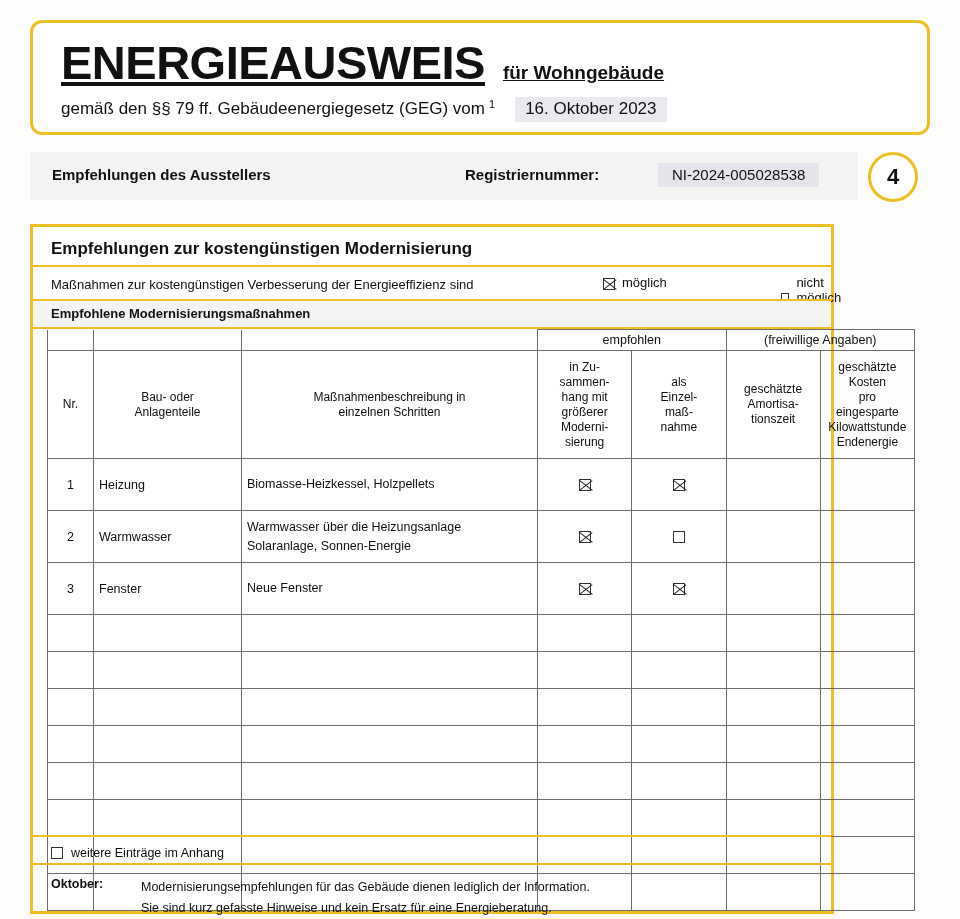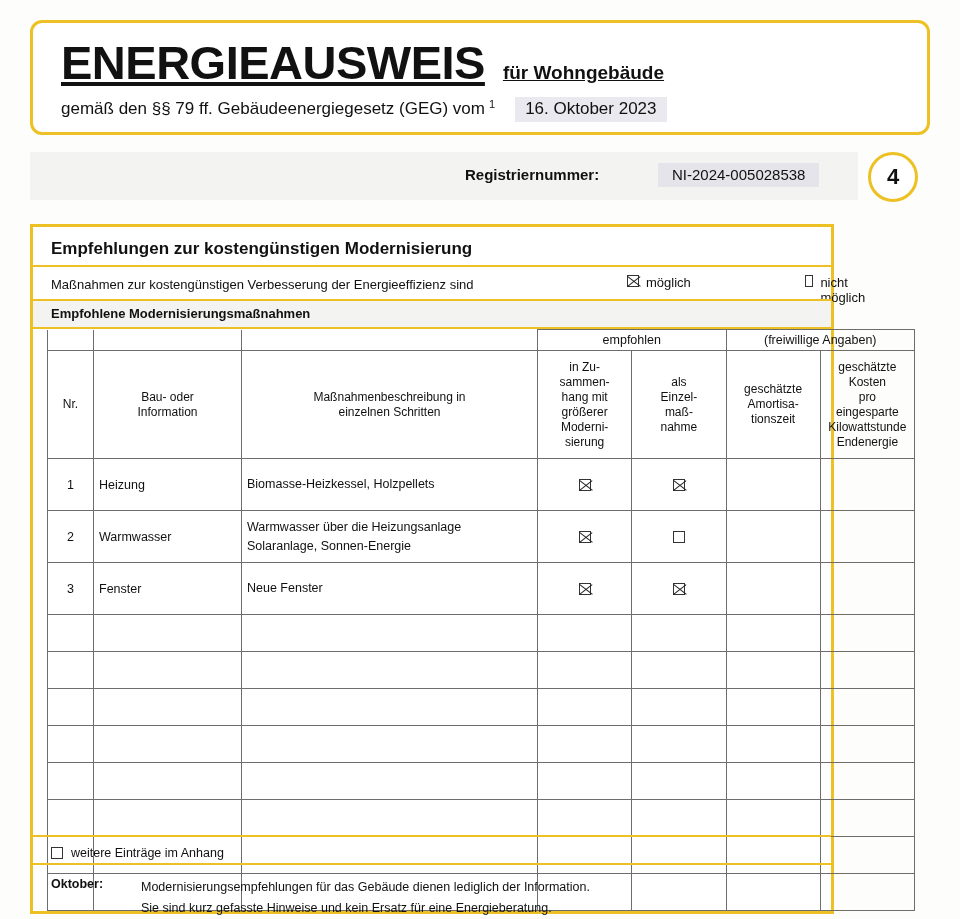--- a/index.html
+++ b/index.html
@@ -183,23 +183,22 @@
     background: #222;
   }
   .cb.checked::before { transform: rotate(38deg); }
   .cb.checked::after  { transform: rotate(-38deg); }
 
   .opt {
     position: absolute;
     top: 4px;
     font-size: 13px;
     display: flex;
-    align-items: flex-start;
+    align-items: flex-end;
     gap: 7px;
-    margin-left: 24px;
   }
   .opt.possible { left: 570px; }
   .opt.notpossible { left: 748px; }
 
   .row-subhead {
     position: absolute;
     left: 0;
     top: 74px;
     width: 100%;
     height: 26px;
@@ -302,20 +301,21 @@
       <span class="title-sub">für Wohngebäude</span>
     </div>
     <div class="subtitle-row">
       <span>gemäß den §§ 79 ff. Gebäudeenergiegesetz (GEG) vom</span>
       <span class="sup">1</span>
       <span class="date-field">16. Oktober 2023</span>
     </div>
   </div>
 
   <div class="band">
+    <span class="band-left">Empfehlungen des Ausstellers</span>
     <span class="band-reg-label">Registriernummer:</span>
     <span class="band-reg-value">NI-2024-005028538</span>
   </div>
   <div class="page-circle">4</div>
 
   <div class="main-box">
     <div class="section-title">Empfehlungen zur kostengünstigen Modernisierung</div>
     <div class="hline" style="top:38px;"></div>
 
     <div class="row-possible">
@@ -341,21 +341,21 @@
         <tr>
           <th class="col-nr nb-top"></th>
           <th class="col-teile nb-top"></th>
           <th class="col-besch nb-top"></th>
           <th class="hdr-group" colspan="2">empfohlen</th>
           <th class="hdr-group" colspan="2">(freiwillige Angaben)</th>
         </tr>
         <tr>
           <th class="hdr-cell col-nr">Nr.</th>
           <th class="hdr-cell col-teile" style="white-space:pre-line;">Bau- oder
-Information</th>
+Anlagenteile</th>
           <th class="hdr-cell col-besch" style="white-space:pre-line;">Maßnahmenbeschreibung in
 einzelnen Schritten</th>
           <th class="hdr-cell col-zus" style="white-space:pre-line;">in Zu-
 sammen-
 hang mit
 größerer
 Moderni-
 sierung</th>
           <th class="hdr-cell col-einzel" style="white-space:pre-line;">als
 Einzel-

